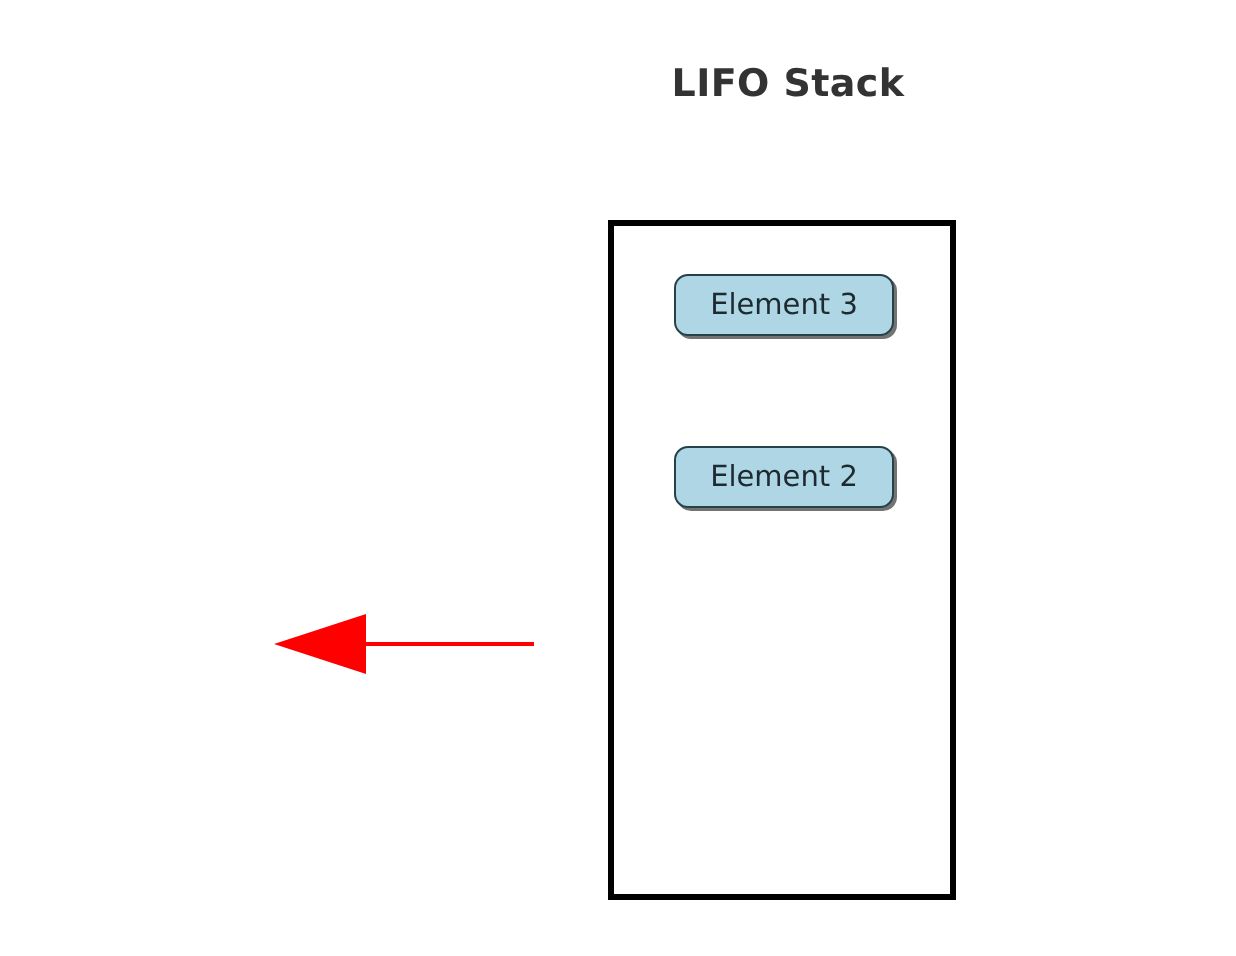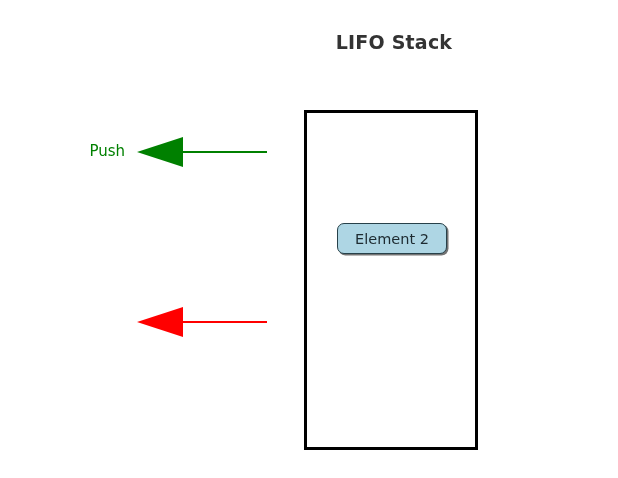--- a/index.html
+++ b/index.html
@@ -104,34 +104,30 @@
 </style>
 </head>
 <body>
 
 <div id="canvas">
 
   <div id="diagram-title">
     <span>LIFO Stack</span>
   </div>
 
-  <div class="arrow-group" id="arrow-push">
-    <div class="arrow-label">Push</div>
-    <svg class="arrow-svg" viewBox="0 0 145 44">
-      <line x1="53" y1="22" x2="137" y2="22" stroke="#008000" stroke-width="2"></line>
-      <polygon points="7,22 53,7 53,37" fill="#008000"></polygon>
-    </svg>
-  </div>
 
   <div class="arrow-group" id="arrow-pop">
     <svg class="arrow-svg" viewBox="0 0 145 44">
       <line x1="53" y1="22" x2="137" y2="22" stroke="#ff0000" stroke-width="2"></line>
       <polygon points="7,22 53,7 53,37" fill="#ff0000"></polygon>
     </svg>
   </div>
 
   <div id="stack-container"></div>
 
   <div class="stack-element" id="stack-element-1">
     <span>Element 2</span>
   </div>
+  <div class="stack-element" id="stack-element-2">
+    <span>Element 3</span>
+  </div>
 
 </div>
 
 </body></html>

